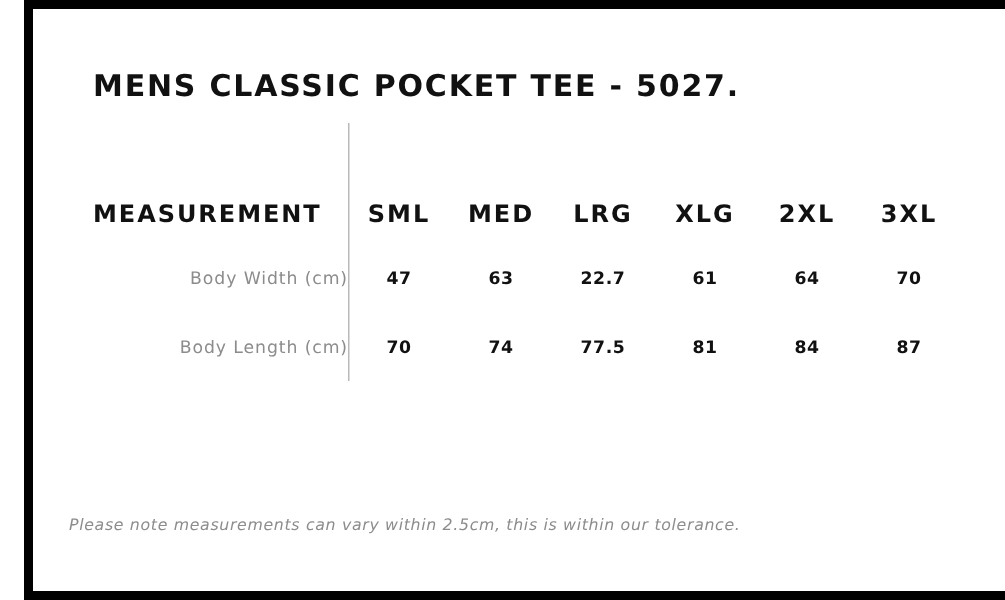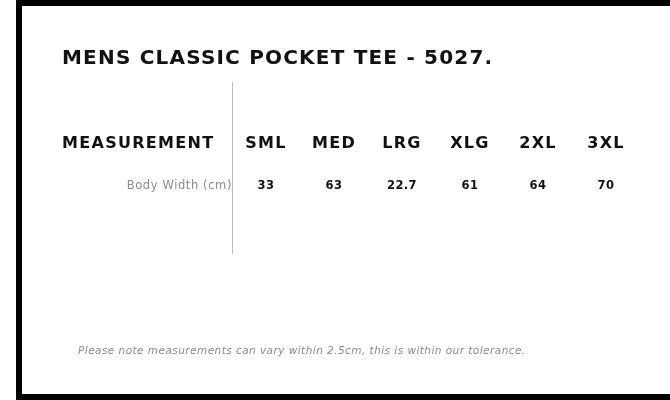--- a/index.html
+++ b/index.html
@@ -92,21 +92,21 @@
   }
   tbody td.td-value {
     text-align: center;
     color: #111111;
     font-weight: bold;
     font-size: 11.5px;
     letter-spacing: 0.4px;
   }
   .note {
     position: absolute;
-    left: 56px;
+    left: 24px;
     top: 338px;
     font-size: 10.5px;
     font-style: italic;
     color: #8c8c8c;
     letter-spacing: 0.45px;
   }
 </style>
 </head>
 <body>
 
@@ -135,26 +135,35 @@
             <th class="th-size">MED</th>
             <th class="th-size">LRG</th>
             <th class="th-size">XLG</th>
             <th class="th-size">2XL</th>
             <th class="th-size">3XL</th>
           </tr>
         </thead>
         <tbody>
           <tr>
             <td class="td-label">Body Width (cm)</td>
-            <td class="td-value">33</td>
+            <td class="td-value">47</td>
             <td class="td-value">63</td>
             <td class="td-value">22.7</td>
             <td class="td-value">61</td>
             <td class="td-value">64</td>
             <td class="td-value">70</td>
+          </tr>
+          <tr>
+            <td class="td-label">Body Length (cm)</td>
+            <td class="td-value">70</td>
+            <td class="td-value">74</td>
+            <td class="td-value">77.5</td>
+            <td class="td-value">81</td>
+            <td class="td-value">84</td>
+            <td class="td-value">87</td>
           </tr>
         </tbody>
       </table>
     </div>
 
     <div class="note">Please note measurements can vary within 2.5cm, this is within our tolerance.</div>
 
   </div>
 </div>
 

